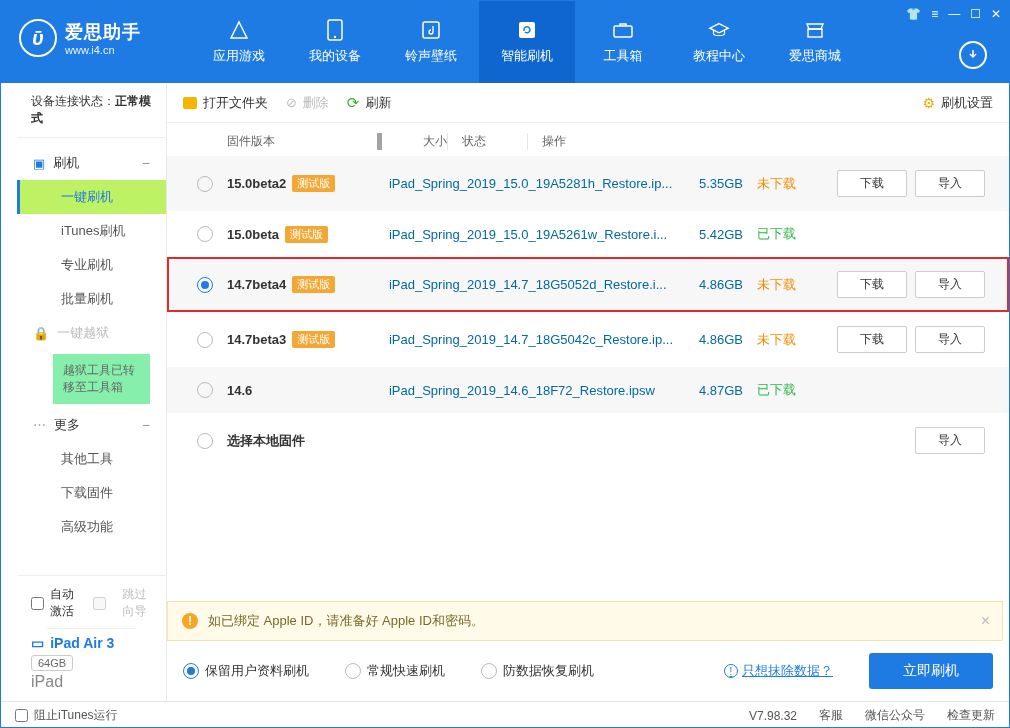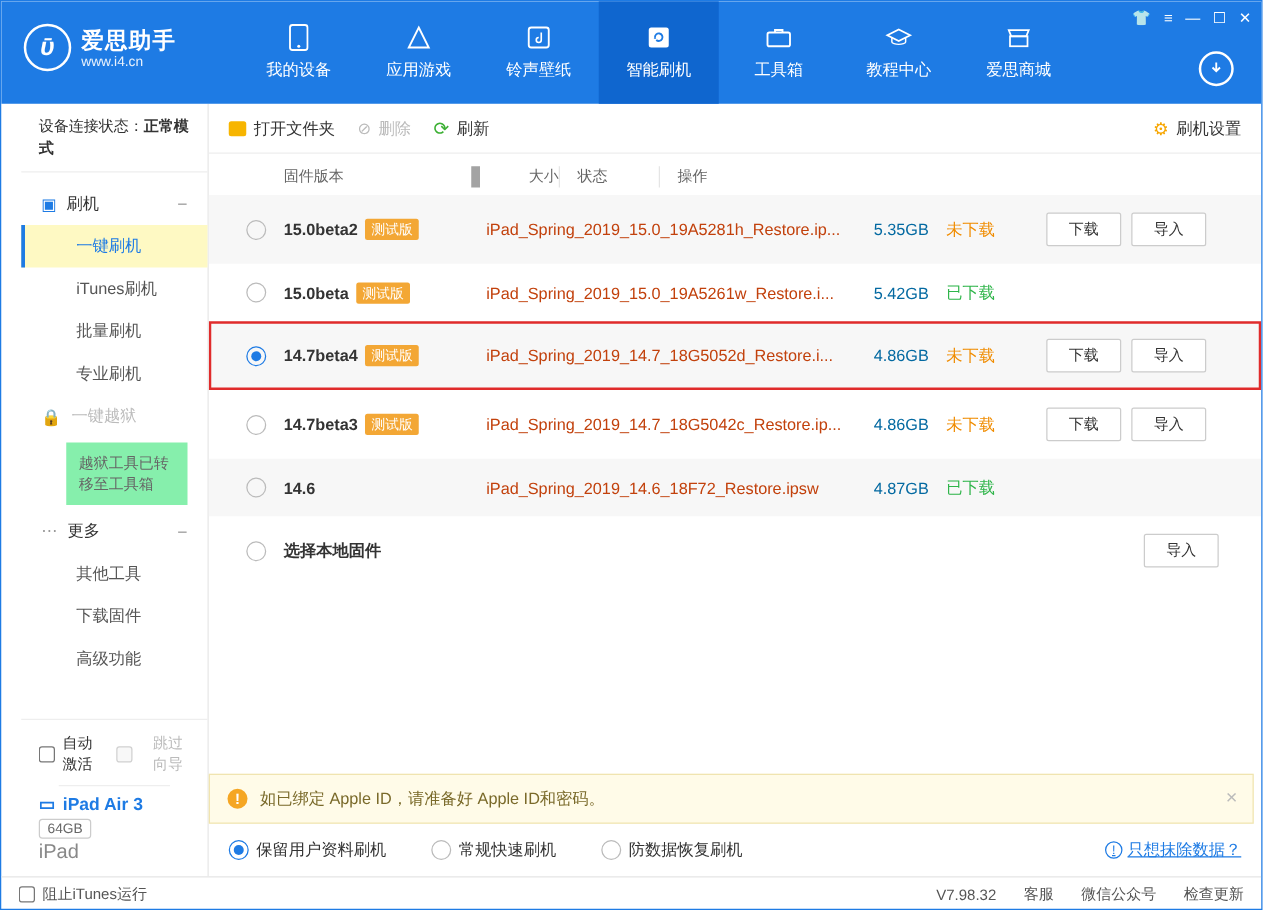--- a/index.html
+++ b/index.html
@@ -19,21 +19,21 @@
 .download-circle { position: absolute; right: 22px; top: 40px; width: 28px; height: 28px; border: 2px solid #fff; border-radius: 50%; display: flex; align-items: center; justify-content: center; cursor: pointer; }
 
 .body-area { display: flex; height: 618px; }
 .sidebar { width: 190px; border-right: 1px solid #e8e8e8; display: flex; flex-direction: column; padding-left: 16px; }
 .conn-status { padding: 10px 14px; font-size: 12px; border-bottom: 1px solid #eee; }
 .conn-status b { font-weight: bold; }
 .side-section { padding: 8px 0 4px 0; }
 .side-head { display: flex; align-items: center; padding: 8px 16px; font-size: 13px; color: #333; }
 .side-head .minus { margin-left: auto; color: #999; font-size: 14px; }
 .side-sub { padding: 8px 16px 8px 44px; font-size: 13px; color: #555; cursor: pointer; }
-.side-sub.active { background: #fef9c3; color: #1e7be4; border-left: 3px solid #1e7be4; padding-left: 41px; }
+.side-sub.active { background: #bef264; color: #1e7be4; border-left: 3px solid #1e7be4; padding-left: 41px; }
 .side-note { margin: 4px 16px 4px 36px; background: #86efac; padding: 8px 10px; font-size: 12px; color: #666; line-height: 1.4; }
 .side-divider { border-top: 1px solid #eee; margin: 6px 16px; }
 .side-bottom { margin-top: auto; border-top: 1px solid #eee; padding: 10px 14px; }
 .chk-row { display: flex; align-items: center; gap: 6px; margin-bottom: 8px; }
 .chk-row .grey { color: #bbb; margin-left: 10px; }
 .device-name { color: #1e7be4; font-size: 14px; font-weight: bold; display: flex; align-items: center; gap: 6px; }
 .storage-badge { display: inline-block; border: 1px solid #ccc; border-radius: 3px; padding: 1px 6px; font-size: 11px; color: #666; margin-top: 4px; }
 .device-type { color: #888; font-size: 16px; margin-top: 2px; }
 
 .main { flex: 1; display: flex; flex-direction: column; }
@@ -43,41 +43,41 @@
 .tb-spacer { flex: 1; }
 .tb-settings { color: #333; }
 .folder-ico { width: 14px; height: 12px; background: #f7b500; border-radius: 2px; display: inline-block; }
 .refresh-ico { color: #3cb034; font-size: 15px; }
 .gear-ico { color: #f7a600; font-size: 14px; }
 
 .cols { display: flex; padding: 10px 16px 6px 16px; font-size: 12px; color: #666; }
 .col-radio { width: 44px; }
 .col-ver { width: 150px; }
 .col-name { flex: 1; border-left: 1px solid #e5e5e5; padding-left: 12px; }
-.col-size { width: 70px; text-align: right; border-left: 7px solid #a3a3a3; padding-left: 10px; }
+.col-size { width: 70px; text-align: right; border-left: 5px solid #a3a3a3; padding-left: 10px; }
 .col-status { width: 80px; padding-left: 14px; border-left: 1px solid #e5e5e5; }
 .col-ops { width: 170px; padding-left: 14px; border-left: 1px solid #e5e5e5; }
 
 .rows { flex: 1; overflow: auto; }
 .row { display: flex; align-items: center; padding: 14px 16px; font-size: 13px; position: relative; }
 .row.alt { background: #f7f7f7; }
 .row.hl { outline: 2px solid #e02b2b; outline-offset: -2px; }
 .r-radio { width: 44px; display: flex; justify-content: center; }
 .radio { width: 16px; height: 16px; border: 1px solid #bbb; border-radius: 50%; display: inline-flex; align-items: center; justify-content: center; }
 .radio.sel { border-color: #1e7be4; }
 .radio.sel::after { content: ""; width: 8px; height: 8px; background: #1e7be4; border-radius: 50%; }
 .r-ver { width: 150px; display: flex; align-items: center; gap: 6px; font-weight: bold; color: #333; }
 .beta-tag { background: #f3a735; color: #fff; font-size: 11px; padding: 1px 5px; border-radius: 2px; font-weight: normal; }
-.r-name { flex: 1; color: #c2410c; padding-left: 12px; overflow: hidden; text-overflow: ellipsis; white-space: nowrap; }
+.r-name { flex: 1; color: #0369a1; padding-left: 12px; overflow: hidden; text-overflow: ellipsis; white-space: nowrap; }
 .r-size { width: 70px; text-align: right; color: #0369a1; }
 .r-status { width: 80px; padding-left: 14px; }
 .st-orange { color: #f08c00; }
 .st-green { color: #2fb54a; }
 .r-ops { width: 170px; padding-left: 14px; display: flex; gap: 8px; }
-.btn { border: 1px solid #ccc; background: #fff; padding: 4px 0; width: 60px; text-align: center; border-radius: 2px; cursor: pointer; font-size: 12px; color: #333; }
+.btn { border: 1px solid #ccc; background: #fff; padding: 4px 0; width: 70px; text-align: center; border-radius: 2px; cursor: pointer; font-size: 12px; color: #333; }
 
 .notice { background: #fffbe8; border: 1px solid #f0e4b0; margin: 0 6px 0 0; padding: 10px 14px; display: flex; align-items: center; gap: 10px; color: #7a6a2a; font-size: 13px; position: relative; }
 .notice .warn { width: 16px; height: 16px; border-radius: 50%; background: #f5a623; color: #fff; display: flex; align-items: center; justify-content: center; font-weight: bold; font-size: 12px; }
 .notice .close { position: absolute; right: 12px; color: #bbb; cursor: pointer; font-size: 16px; }
 
 .action-bar { display: flex; align-items: center; padding: 12px 16px; gap: 36px; font-size: 13px; }
 .opt { display: flex; align-items: center; gap: 6px; cursor: pointer; }
 .action-bar .spacer { flex: 1; }
 .erase-link { color: #1e7be4; text-decoration: underline; cursor: pointer; display: flex; align-items: center; gap: 4px; }
 .info-ico { width: 14px; height: 14px; border: 1.5px solid #1e7be4; border-radius: 50%; display: inline-flex; align-items: center; justify-content: center; font-size: 10px; color: #1e7be4; }
@@ -96,34 +96,34 @@
   <div class="logo-area">
     <div class="logo-badge">ῡ</div>
     <div class="logo-text">
       <div class="brand">爱思助手</div>
       <div class="site">www.i4.cn</div>
     </div>
   </div>
   <div class="nav">
     <div class="nav-item">
       <div class="nav-icon">
+          <svg width="22" height="20" viewBox="0 0 22 20">
+            <path d="M11 2 L19 18 L3 18 Z" fill="none" stroke="#fff" stroke-width="1.5"></path>
+          </svg>
+        </div>
+      <span>应用游戏</span>
+    </div>
+    <div class="nav-item">
+      <div class="nav-icon">
           <svg width="16" height="22" viewBox="0 0 16 22">
             <rect x="1" y="1" width="14" height="20" rx="2" fill="none" stroke="#fff" stroke-width="1.5"></rect>
             <circle cx="8" cy="18" r="1.2" fill="#fff"></circle>
           </svg>
         </div>
       <span>我的设备</span>
-    </div>
-    <div class="nav-item">
-      <div class="nav-icon">
-          <svg width="22" height="20" viewBox="0 0 22 20">
-            <path d="M11 2 L19 18 L3 18 Z" fill="none" stroke="#fff" stroke-width="1.5"></path>
-          </svg>
-        </div>
-      <span>应用游戏</span>
     </div>
     <div class="nav-item">
       <div class="nav-icon">
           <svg width="20" height="20" viewBox="0 0 20 20">
             <rect x="2" y="2" width="16" height="16" rx="2" fill="none" stroke="#fff" stroke-width="1.5"></rect>
             <path d="M12 6 v6 a2 2 0 1 1 -2 -2" fill="none" stroke="#fff" stroke-width="1.3"></path>
           </svg>
         </div>
       <span>铃声壁纸</span>
     </div>
@@ -186,22 +186,22 @@
       <span>设备连接状态：</span><b>正常模式</b>
     </div>
     <div class="side-section">
       <div class="side-head">
         <span style="color:#1e7be4;margin-right:8px;">▣</span>
         <span>刷机</span>
         <span class="minus">−</span>
       </div>
       <div class="side-sub active">一键刷机</div>
       <div class="side-sub">iTunes刷机</div>
+      <div class="side-sub">专业刷机</div>
       <div class="side-sub">批量刷机</div>
-      <div class="side-sub">专业刷机</div>
       <div class="side-head" style="color:#bbb;">
         <span style="margin-right:8px;">🔒</span>
         <span>一键越狱</span>
       </div>
       <div class="side-note">越狱工具已转移至工具箱</div>
       <div class="side-head">
         <span style="color:#999;margin-right:8px;">⋯</span>
         <span>更多</span>
         <span class="minus">−</span>
       </div>
@@ -360,20 +360,21 @@
       </label>
       <label class="opt">
         <span class="radio"></span>
         <span>防数据恢复刷机</span>
       </label>
       <div class="spacer"></div>
       <span class="erase-link">
         <span class="info-ico">!</span>
         <span>只想抹除数据？</span>
       </span>
+      <div class="flash-btn">立即刷机</div>
     </div>
   </div>
 </div>
 
 <div class="footer">
   <label class="item" style="display:flex;align-items:center;gap:6px;">
     <input type="checkbox" style="">
     <span>阻止iTunes运行</span>
   </label>
   <div class="spacer"></div>

